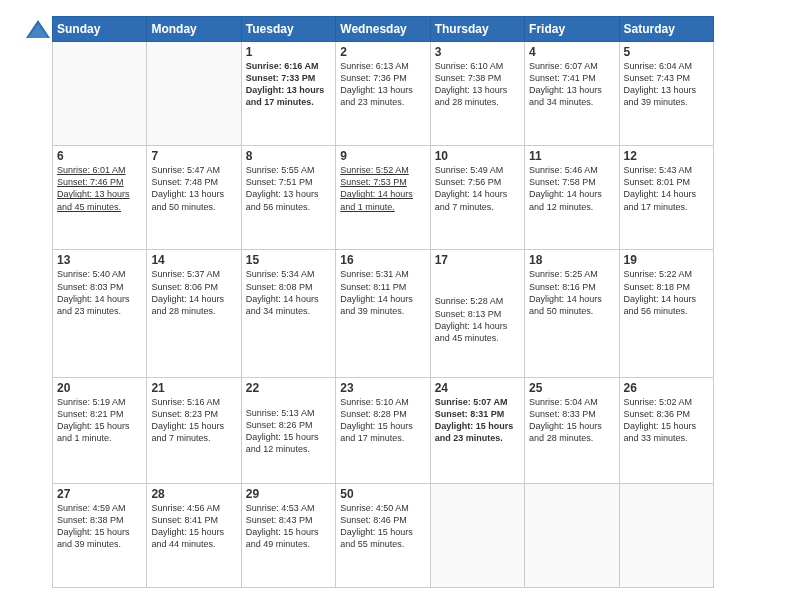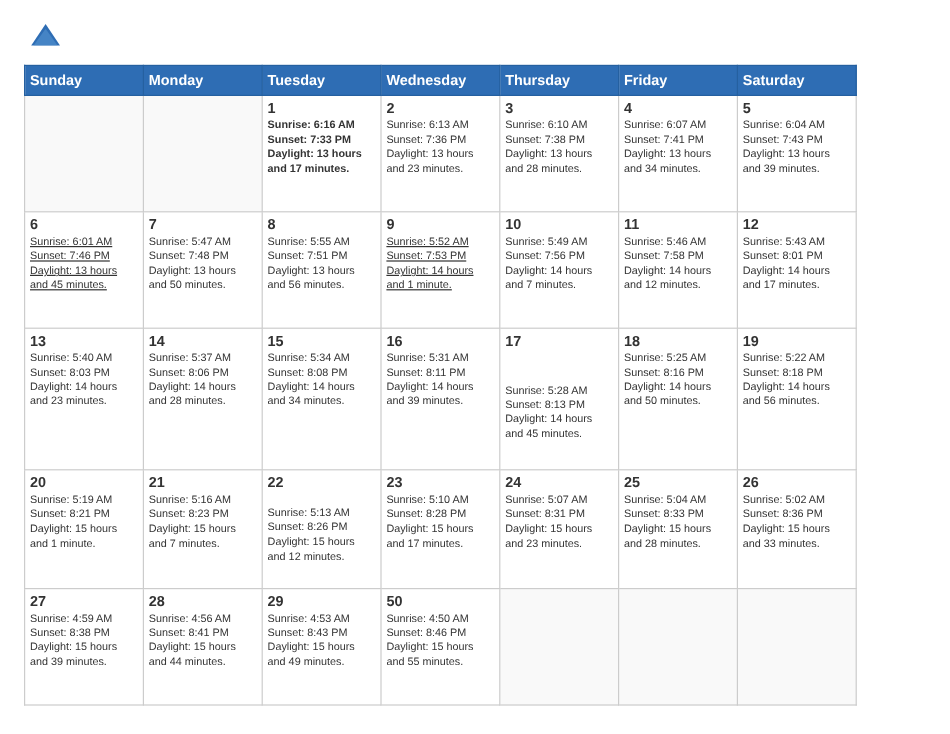--- a/index.html
+++ b/index.html
@@ -8,21 +8,21 @@
       background: #fff;
       width: 792px;
       height: 612px;
       overflow: hidden;
     }
     .page {
       width: 734px;
       height: 612px;
       padding: 16px 20px 24px 20px;
       display: flex;
-      flex-direction: column;
+      flex-direction: row;
     }
     .header {
       display: flex;
       justify-content: space-between;
       align-items: flex-start;
       margin-bottom: 10px;
     }
     .logo {
       display: flex;
       align-items: center;
@@ -301,21 +301,21 @@
           </td>
           <td>
             <span class="day-number">23</span>
             <div class="day-info" style="white-space: pre-line;">Sunrise: 5:10 AM
 Sunset: 8:28 PM
 Daylight: 15 hours
 and 17 minutes.</div>
           </td>
           <td>
             <span class="day-number">24</span>
-            <div class="day-info" style="white-space: pre-line;">Sunrise: 5:07 AM
+            <div class="day-info" style="white-space: pre-line; font-weight: bold;">Sunrise: 5:07 AM
 Sunset: 8:31 PM
 Daylight: 15 hours
 and 23 minutes.</div>
           </td>
           <td>
             <span class="day-number">25</span>
             <div class="day-info" style="white-space: pre-line;">Sunrise: 5:04 AM
 Sunset: 8:33 PM
 Daylight: 15 hours
 and 28 minutes.</div>

